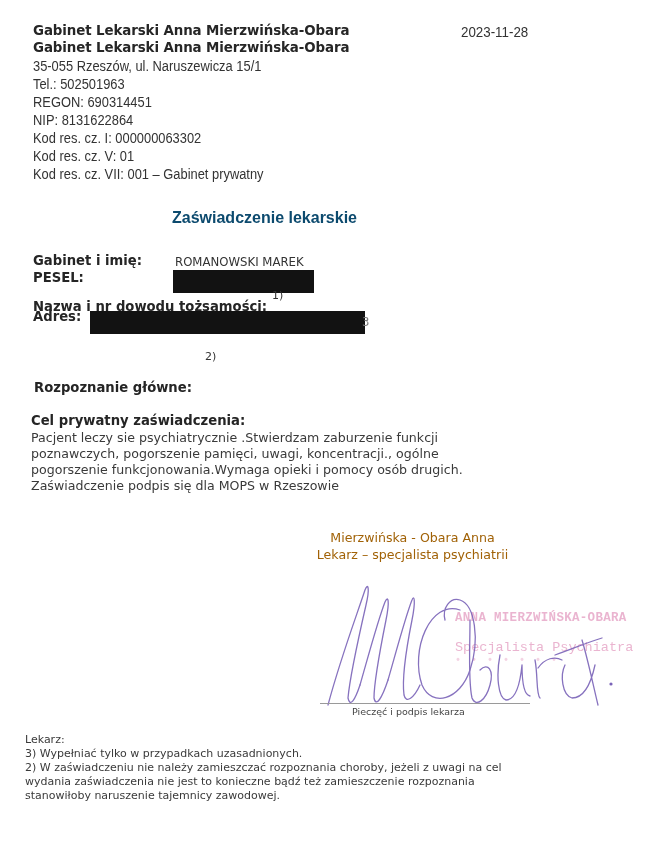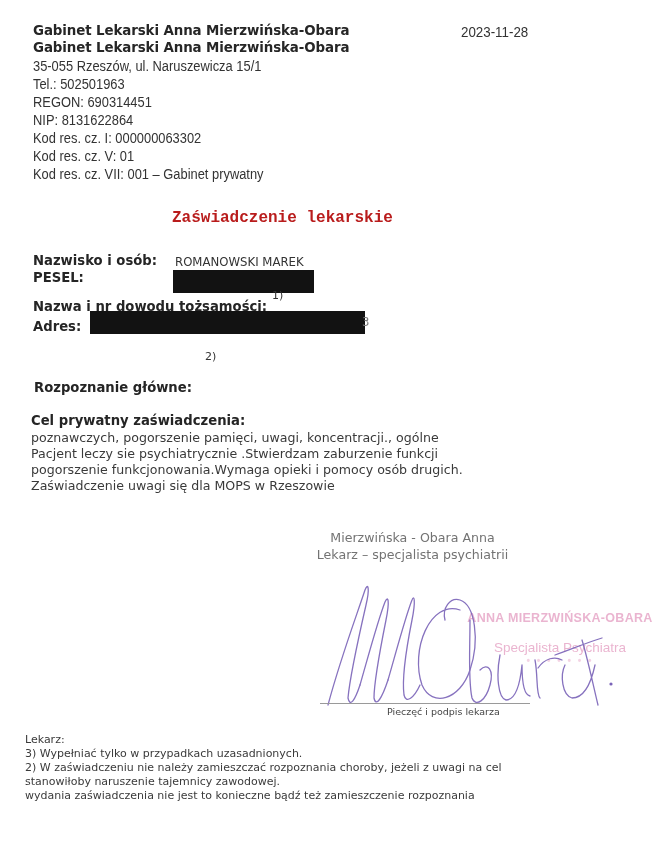--- a/index.html
+++ b/index.html
@@ -1,70 +1,70 @@
 <!DOCTYPE html>
 <html><head>
 <meta charset="utf-8">
 <style>
   html, body { margin:0; padding:0; }
   body { width:665px; height:857px; background:#ffffff; position:relative; overflow:hidden; color:#2b2b2b; }
   .abs { position:absolute; white-space:nowrap; }
   .hdr-bold { font-family:"DejaVu Sans", sans-serif; font-weight:bold; font-size:13.4px; color:#262626; letter-spacing:-0.1px; }
   .cond { font-family:"Liberation Sans", sans-serif; font-size:14px; color:#333; transform-origin:left top; transform:scaleX(0.92); }
   .date { font-family:"Liberation Sans", sans-serif; font-size:14.5px; color:#333; transform:scaleX(0.92); transform-origin:left top; }
-  .title { font-family:Liberation Mono, monospace; font-weight:bold; font-size:16px; color:#b91c1c; }
+  .title { font-family:Liberation Sans, sans-serif; font-weight:bold; font-size:16px; color:#0c4a6e; }
   .lbl { font-family:"DejaVu Sans", sans-serif; font-weight:bold; font-size:13.2px; color:#252525; }
   .val { font-family:"DejaVu Sans", sans-serif; font-size:12.6px; color:#333; transform:scaleX(0.93); transform-origin:left top; }
   .sup { font-family:"DejaVu Sans", sans-serif; font-size:11px; color:#333; }
   .redact { position:absolute; background:#121212; }
   .body-text { font-family:"DejaVu Sans", sans-serif; font-size:12.6px; color:#3a3a3a; line-height:16px; white-space:nowrap; }
-  .doc-text { font-family:"DejaVu Sans", sans-serif; font-size:12.6px; color:#737373; line-height:16.5px; text-align:center; }
+  .doc-text { font-family:"DejaVu Sans", sans-serif; font-size:12.6px; color:#a16207; line-height:16.5px; text-align:center; }
   .sig-label { font-family:"DejaVu Sans", sans-serif; font-size:9.5px; color:#444; }
-  .stamp { font-family:Liberation Sans, sans-serif; font-weight:bold; color:#e7a8c8; opacity:0.85; text-align:center; }
+  .stamp { font-family:Liberation Mono, monospace; font-weight:bold; color:#e7a8c8; opacity:0.85; }
   .note { font-family:"DejaVu Sans", sans-serif; font-size:11px; color:#3a3a3a; line-height:14px; white-space:nowrap; }
 </style>
 </head>
 <body>
 
 <div class="abs hdr-bold" style="left:33px;top:23px;">Gabinet Lekarski Anna Mierzwińska-Obara</div>
 <div class="abs hdr-bold" style="left:33px;top:40px;">Gabinet Lekarski Anna Mierzwińska-Obara</div>
 <div class="abs cond" style="left:33px;top:58px;">35-055 Rzeszów, ul. Naruszewicza 15/1</div>
 <div class="abs cond" style="left:33px;top:76px;">Tel.: 502501963</div>
 <div class="abs cond" style="left:33px;top:94px;">REGON: 690314451</div>
 <div class="abs cond" style="left:33px;top:112px;">NIP: 8131622864</div>
 <div class="abs cond" style="left:33px;top:130px;">Kod res. cz. I: 000000063302</div>
 <div class="abs cond" style="left:33px;top:148px;">Kod res. cz. V: 01</div>
 <div class="abs cond" style="left:33px;top:166px;">Kod res. cz. VII: 001 – Gabinet prywatny</div>
 
 <div class="abs date" style="left:461px;top:24px;">2023-11-28</div>
 
 <div class="abs title" style="left:172px;top:209px;">Zaświadczenie lekarskie</div>
 
-<div class="abs lbl" style="left:33px;top:253px;">Nazwisko i osób:</div>
+<div class="abs lbl" style="left:33px;top:253px;">Gabinet i imię:</div>
 <div class="abs val" style="left:175px;top:254px;">ROMANOWSKI MAREK</div>
 
 <div class="abs lbl" style="left:33px;top:270px;">PESEL:</div>
 <div class="redact" style="left:173px;top:270px;width:141px;height:23px;"></div>
 
 <div class="abs lbl" style="left:33px;top:299px;">Nazwa i nr dowodu tożsamości:</div>
 <div class="abs sup" style="left:272px;top:289px;">1)</div>
 
-<div class="abs lbl" style="left:33px;top:319px;text-align:right;">Adres:</div>
+<div class="abs lbl" style="left:33px;top:309px;text-align:right;">Adres:</div>
 <div class="redact" style="left:90px;top:311px;width:275px;height:23px;"></div>
 <div class="abs val" style="left:362px;top:314px;color:#777;">3</div>
 
 <div class="abs lbl" style="left:34px;top:352px;margin-top:28px;">Rozpoznanie główne:</div>
 <div class="abs sup" style="left:205px;top:350px;">2)</div>
 
 <div class="abs lbl" style="left:31px;top:413px;">Cel prywatny zaświadczenia:</div>
 <div class="abs body-text" style="left:31px;top:430px;">
+  <div>Pacjent leczy sie psychiatrycznie .Stwierdzam zaburzenie funkcji</div>
   <div>poznawczych, pogorszenie pamięci, uwagi, koncentracji., ogólne</div>
-  <div>Pacjent leczy sie psychiatrycznie .Stwierdzam zaburzenie funkcji</div>
   <div>pogorszenie funkcjonowania.Wymaga opieki i pomocy osób drugich.</div>
-  <div>Zaświadczenie uwagi się dla MOPS w Rzeszowie</div>
+  <div>Zaświadczenie podpis się dla MOPS w Rzeszowie</div>
 </div>
 
 <div class="abs doc-text" style="left:300px;top:530px;width:225px;">
   <div>Mierzwińska - Obara Anna</div>
   <div>Lekarz – specjalista psychiatrii</div>
 </div>
 
 <div class="abs stamp" style="left:455px;top:611px;width:210px;">
   <div style="font-size:12.5px;letter-spacing:0.3px;">ANNA MIERZWIŃSKA-OBARA</div>
   <div style="font-size:13.5px;font-weight:normal;margin-top:15px;">Specjalista Psychiatra</div>
@@ -79,21 +79,21 @@
     <path d="M150 30 C 120 20, 100 70, 112 105 C 122 128, 150 120, 160 90 C 170 60, 165 25, 150 20 C 140 17, 132 28, 135 40"></path>
     <path d="M160 40 C 160 70, 158 100, 162 118 C 166 128, 176 120, 180 105 C 184 90, 178 82, 170 90"></path>
     <path d="M190 75 C 186 95, 188 118, 196 120 C 206 120, 210 105, 212 85 C 212 100, 214 115, 220 116"></path>
     <path d="M225 80 C 228 95, 226 115, 230 118 M 228 88 C 235 78, 245 76, 252 80"></path>
     <path d="M255 85 C 250 95, 252 115, 262 118 C 272 118, 280 108, 285 85 M 272 60 C 278 80, 282 100, 288 125 M 245 75 C 260 70, 278 62, 292 58"></path>
   </g>
   <circle cx="301" cy="104" r="1.6" fill="#7a63b8"></circle>
 </svg>
 
 <div class="abs" style="left:320px;top:703px;width:210px;height:1px;background:#9a9a9a;"></div>
-<div class="abs sig-label" style="left:352px;top:706px;margin-left:35px;">Pieczęć i podpis lekarza</div>
+<div class="abs sig-label" style="left:352px;top:706px;">Pieczęć i podpis lekarza</div>
 
 <div class="abs note" style="left:25px;top:733px;">
   <div>Lekarz:</div>
   <div>3) Wypełniać tylko w przypadkach uzasadnionych.</div>
   <div>2) W zaświadczeniu nie należy zamieszczać rozpoznania choroby, jeżeli z uwagi na cel</div>
+  <div>wydania zaświadczenia nie jest to konieczne bądź też zamieszczenie rozpoznania</div>
   <div>stanowiłoby naruszenie tajemnicy zawodowej.</div>
-  <div>wydania zaświadczenia nie jest to konieczne bądź też zamieszczenie rozpoznania</div>
 </div>
 
 </body></html>

